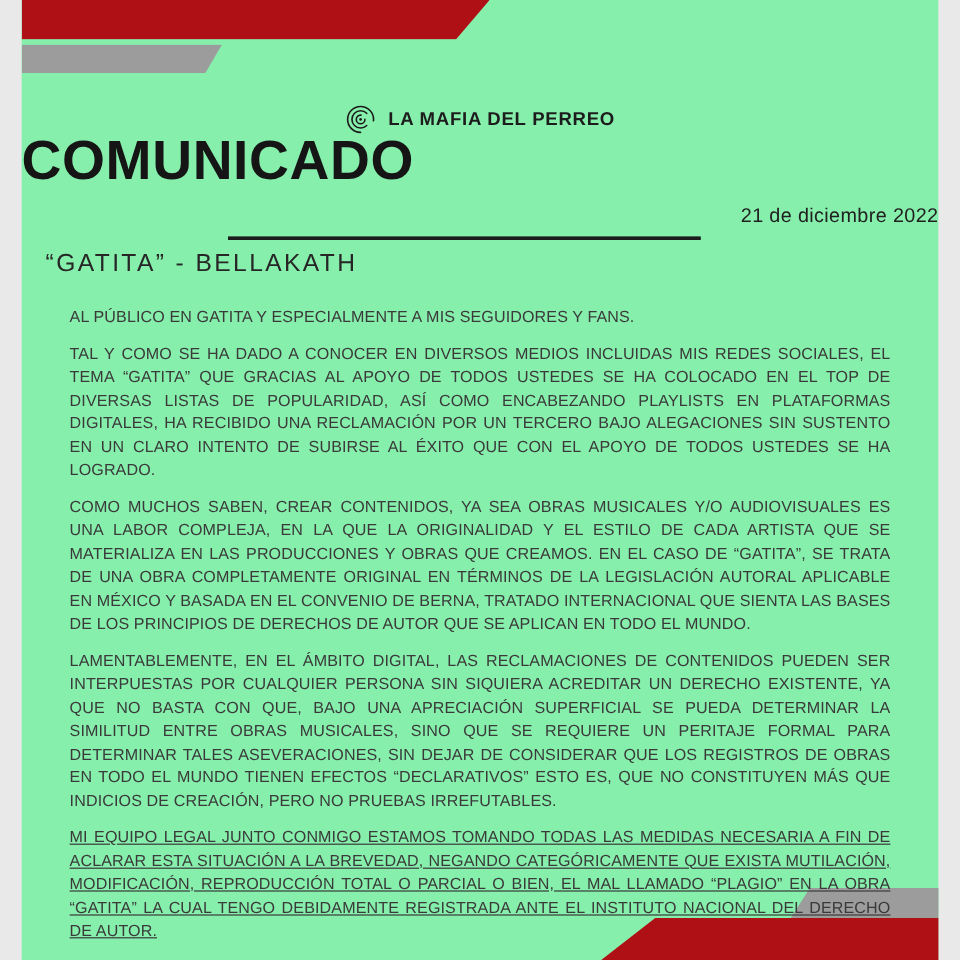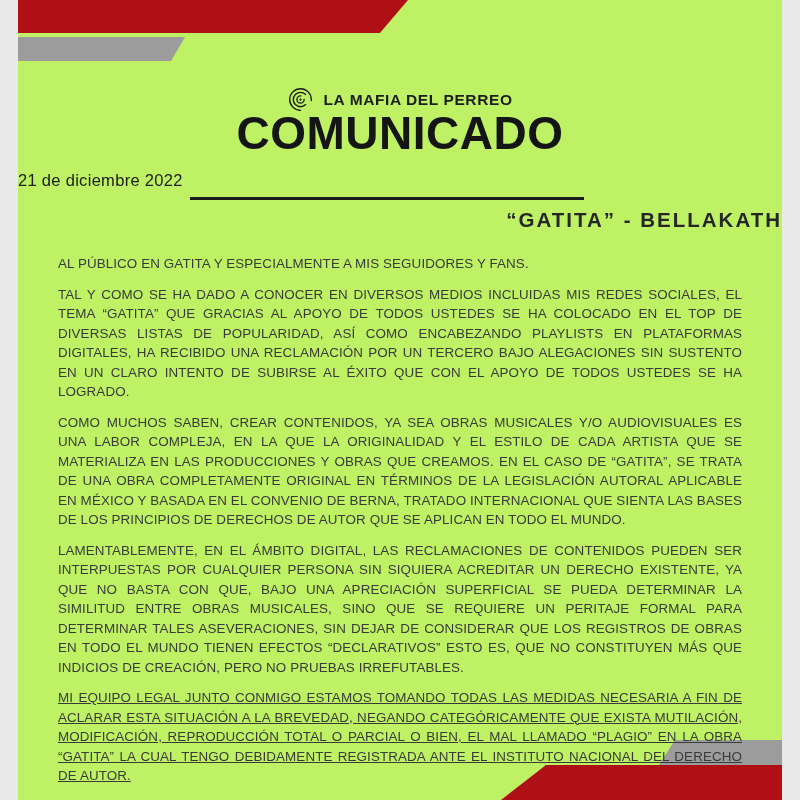--- a/index.html
+++ b/index.html
@@ -1,20 +1,20 @@
 <!DOCTYPE html>
 <html><head>
 <meta charset="utf-8">
 <style>
   html,body{margin:0;padding:0;background:#e9e9e9;}
   .page{
     position:relative;
     width:764px;height:800px;
     margin:0 auto;
-    background:#bef264;
+    background:#86efac;
     overflow:hidden;
     font-family:"Liberation Sans", sans-serif;
   }
   
   .ribbon{position:absolute;}
   .ribbon.top-red{
     left:0;top:0;width:390px;height:33px;
     clip-path:polygon(0 0,100% 0,92.8% 100%,0 100%);
   }
   .ribbon.top-gray{
@@ -33,36 +33,36 @@
   .brand-row{
     position:absolute;left:0;right:0;top:86px;
     display:flex;justify-content:center;align-items:center;gap:9px;
   }
   .brand-row .logo{width:27px;height:27px;display:block;}
   .brand-name{
     font-size:15.5px;font-weight:600;letter-spacing:.6px;color:#1c1c1c;
   }
   .doc-title{
     position:absolute;left:0;right:0;top:106px;
-    text-align:center;
+    text-align:left;
     font-size:46px;font-weight:900;letter-spacing:.5px;
     color:#151515;line-height:54px;
   }
   .doc-date{
     position:absolute;left:0;right:0;top:171px;
-    text-align:left;font-size:16.5px;color:#202020;letter-spacing:.3px;
+    text-align:right;font-size:16.5px;color:#202020;letter-spacing:.3px;
   }
   .divider{
     position:absolute;left:172px;top:197px;width:394px;height:2.5px;
     background:#1c1c1c;
   }
   .doc-subject{
     position:absolute;left:0;right:0;top:208px;
-    text-align:right;font-size:20.5px;font-weight:700;
-    letter-spacing:2px;color:#262626;
+    text-align:left;font-size:20.5px;font-weight:400;
+    letter-spacing:2px;color:#262626;padding-left:20px;
   }
   
   .body-text{
     position:absolute;left:40px;right:40px;top:254px;
     color:#3a3a3a;
     font-size:13.4px;line-height:19.5px;letter-spacing:.1px;
     text-align:justify;text-justify:inter-word;
   }
   .body-text p{margin:0 0 11px 0;}
   .body-text p:last-child{margin-bottom:0;text-decoration:underline;}

